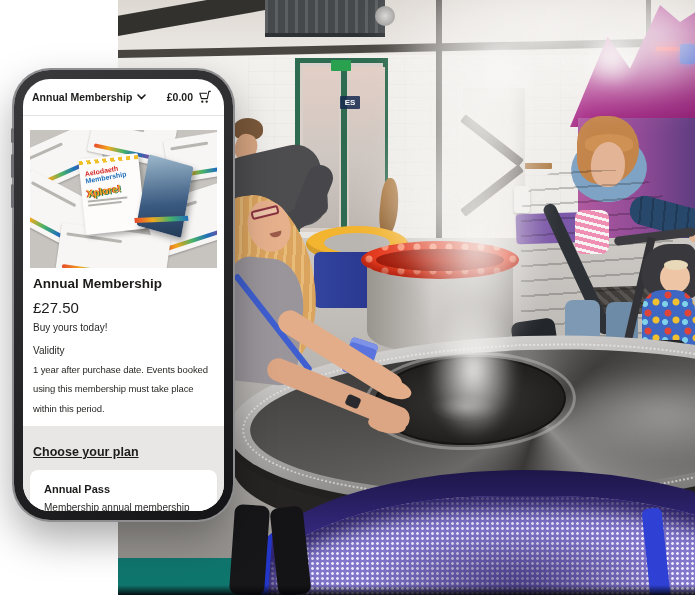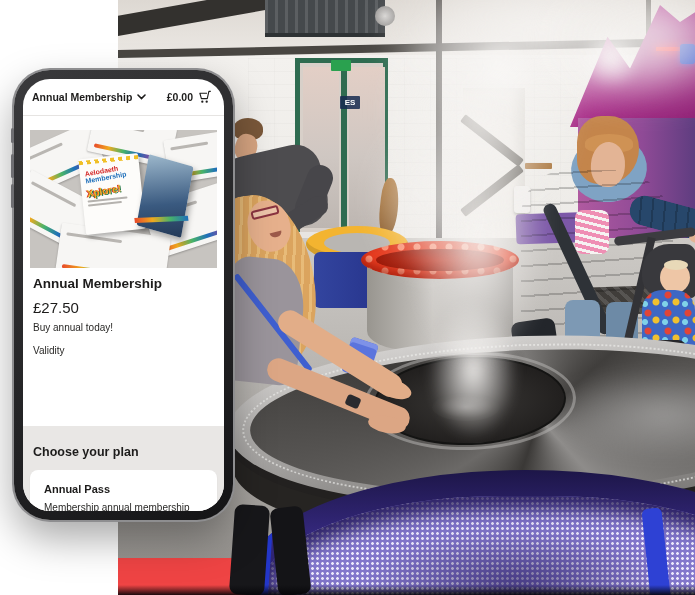--- a/index.html
+++ b/index.html
@@ -1,21 +1,21 @@
 <!DOCTYPE html>
 <html><head>
 <meta charset="utf-8">
 <style>
   html,body{margin:0;padding:0;background:#fff;}
   *{box-sizing:border-box;font-family:"Liberation Sans",sans-serif;}
   .canvas{position:relative;width:695px;height:595px;overflow:hidden;background:#fff;}
   .abs{position:absolute;}
 
   
-  .photo{position:absolute;left:118px;top:0;width:577px;height:595px;overflow:hidden;background:#ef4444;}
+  .photo{position:absolute;left:118px;top:0;width:577px;height:595px;overflow:hidden;background:#0f766e;}
   
   .ceiling{left:0;top:0;width:577px;height:70px;background:linear-gradient(180deg,#ddd8d2,#efece8);}
   .wall{left:0;top:55px;width:577px;height:220px;
     background:linear-gradient(180deg,#f3f1ee,#eceae6);
   }
   .brick{left:130px;top:58px;width:330px;height:190px;opacity:.5;
     background:repeating-linear-gradient(180deg,rgba(0,0,0,.04) 0 1px,transparent 1px 13px),
                repeating-linear-gradient(90deg,rgba(0,0,0,.03) 0 1px,transparent 1px 26px);}
   .beam-diag{left:-24px;top:-2px;width:250px;height:20px;background:#33312e;transform:rotate(-10deg);}
   .beam-h{left:-5px;top:44px;width:590px;height:8px;background:#3b3834;transform:rotate(-1.2deg);opacity:.92;}
@@ -187,21 +187,21 @@
     background:linear-gradient(160deg,#9db8cc,#3a5a80 60%,#243a58);transform:rotate(10deg) skewY(6deg);
     box-shadow:3px 3px 6px rgba(0,0,0,.35);}
   .stand-panel .stripe{position:absolute;left:-4px;bottom:10px;width:120%;height:5px;transform:rotate(-18deg);
     background:linear-gradient(90deg,#e84a2a,#f0a91e,#47b26a,#1f6fba);}
   .ph-title{position:absolute;left:10px;top:197px;font-size:13.5px;font-weight:bold;color:#1d1c1b;}
   .ph-price{position:absolute;left:10px;top:220px;font-size:15px;color:#1d1c1b;}
   .ph-tag{position:absolute;left:10px;top:243px;font-size:10px;color:#2a2927;}
   .ph-validity{position:absolute;left:10px;top:266px;font-size:10px;color:#2a2927;}
   .ph-body{position:absolute;left:10px;top:281px;width:184px;font-size:9.5px;line-height:2.05;letter-spacing:-.1px;color:#2a2927;}
   .plan-section{position:absolute;left:0;top:347px;width:100%;height:85px;background:#e9e7e5;}
-  .plan-heading{position:absolute;left:10px;top:19px;font-size:12.5px;font-weight:bold;color:#1d1c1b;}
+  .plan-heading{position:absolute;left:10px;top:19px;font-size:12.5px;font-weight:bold;color:#1d1c1b;text-decoration:underline;}
   .plan-card{position:absolute;left:7px;top:44px;width:187px;height:60px;background:#fff;border-radius:8px;padding:13px 0 0 14px;box-shadow:0 1px 2px rgba(0,0,0,.06);}
   .plan-name{font-size:11px;font-weight:bold;color:#1d1c1b;}
   .plan-desc{font-size:10px;color:#2a2927;margin-top:7px;}
   svg.icon{display:block;}
 </style>
 </head>
 <body>
 
 <div class="canvas">
 
@@ -395,22 +395,23 @@
               <div style="width:34px;"></div>
             </div>
         </div>
         <div class="stand-panel">
             <div class="stripe"></div>
           </div>
       </div>
 
       <div class="ph-title">Annual Membership</div>
       <div class="ph-price">£27.50</div>
-      <div class="ph-tag">Buy annual today!</div>
+      <div class="ph-tag">Buy yours today!</div>
       <div class="ph-validity">Validity</div>
+      <div class="ph-body">1 year after purchase date. Events booked using this membership must take place within this period.</div>
 
       <div class="plan-section">
         <div class="plan-heading">Choose your plan</div>
         <div class="plan-card">
           <div class="plan-name">Annual Pass</div>
           <div class="plan-desc">Membership annual membership</div>
         </div>
       </div>
 
     </div>

